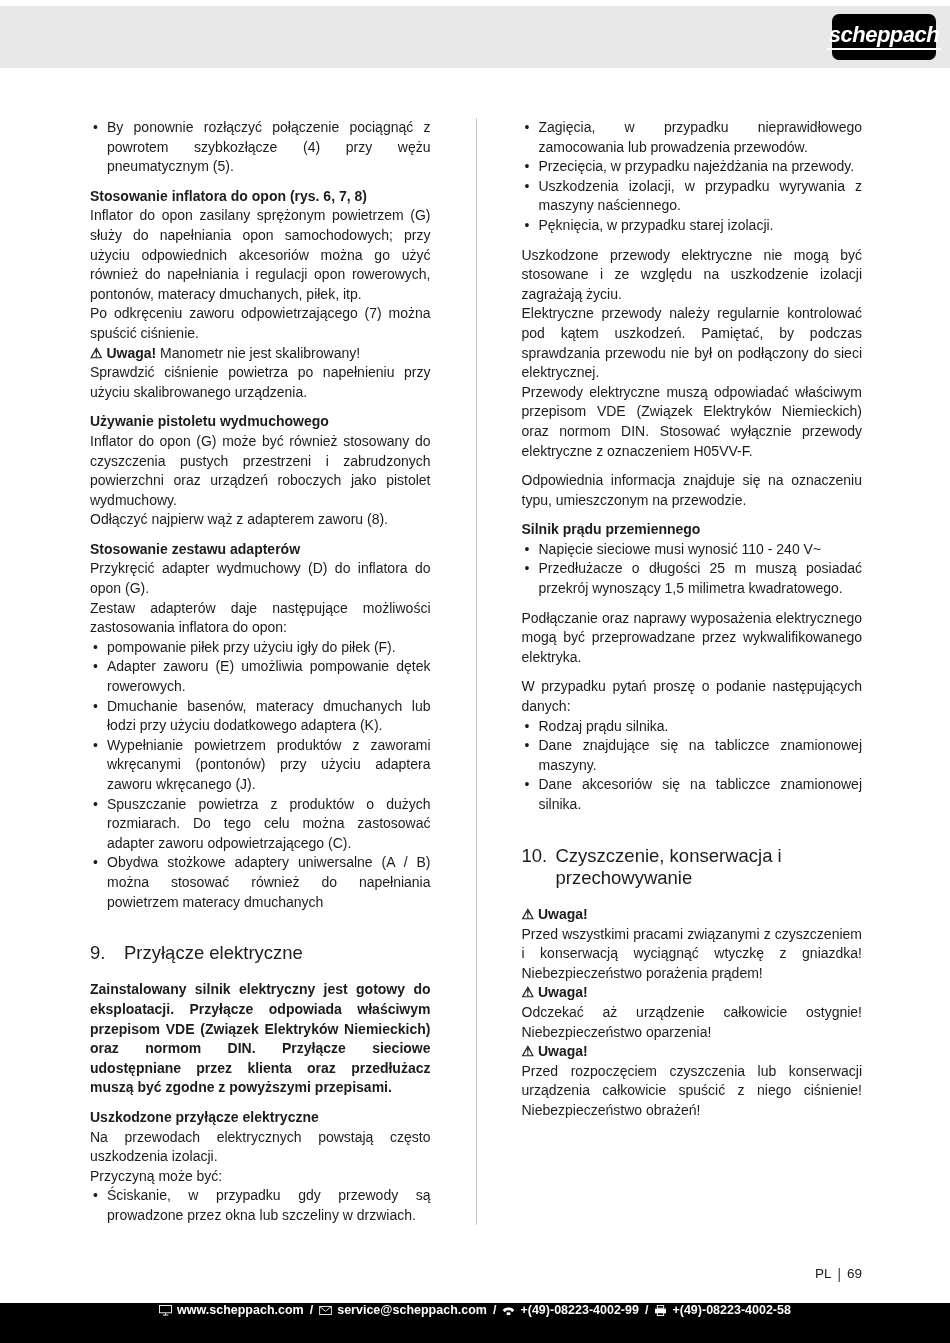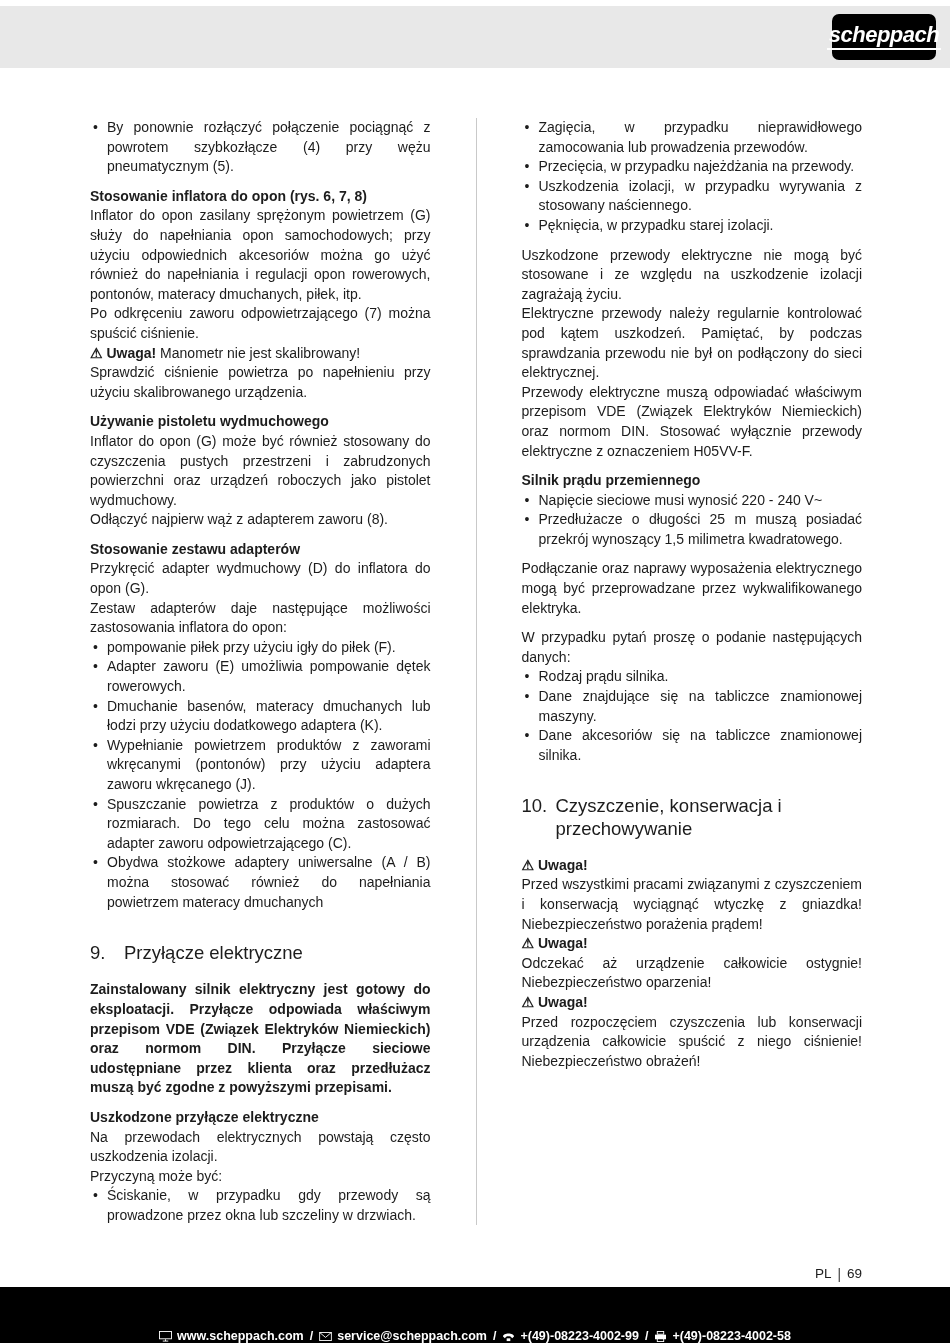--- a/index.html
+++ b/index.html
@@ -58,23 +58,23 @@
   
   .page-label {
     position: absolute; right: 88px; bottom: 62px;
     font-size: 13.5px; color: #1c1c1c;
     display: flex; align-items: center; gap: 6px; text-align: right;
   }
   .page-label .sep { color: #333; font-weight: normal; transform: scaleY(1.15); }
 
   
   .footer-bar {
-    position: absolute; left: 0; right: 0; bottom: 0; height: 56px;
+    position: absolute; left: 0; right: 0; bottom: 0; height: 40px;
     background: #000; color: #fff;
-    display: flex; align-items: flex-end; justify-content: center;
+    display: flex; align-items: flex-start; justify-content: center;
     font-size: 12.5px; font-weight: bold;
   }
   .f-item { display: inline-flex; align-items: center; gap: 5px; white-space: nowrap; }
   .f-icon { display: inline-flex; align-items: center; }
   .f-sep { margin: 0 6px; }
 </style>
 </head>
 <body>
 
 <div class="page">
@@ -119,29 +119,30 @@
         <p class="blk p">Przyczyną może być:</p>
         <ul class="blk ul">
           <li>Ściskanie, w przypadku gdy przewody są prowadzone przez okna lub szczeliny w drzwiach.</li>
         </ul>
       </div>
     <div class="col-divider"></div>
     <div class="col" id="col-right">
         <ul class="blk ul">
           <li>Zagięcia, w przypadku nieprawidłowego zamocowania lub prowadzenia przewodów.</li>
           <li>Przecięcia, w przypadku najeżdżania na przewody.</li>
-          <li>Uszkodzenia izolacji, w przypadku wyrywania z stosowany naściennego.</li>
+          <li>Uszkodzenia izolacji, w przypadku wyrywania z maszyny naściennego.</li>
           <li>Pęknięcia, w przypadku starej izolacji.</li>
         </ul>
         <p class="blk p gap">Uszkodzone przewody elektryczne nie mogą być stosowane i ze względu na uszkodzenie izolacji zagrażają życiu.</p>
         <p class="blk p">Elektryczne przewody należy regularnie kontrolować pod kątem uszkodzeń. Pamiętać, by podczas sprawdzania przewodu nie był on podłączony do sieci elektrycznej.</p>
         <p class="blk p">Przewody elektryczne muszą odpowiadać właściwym przepisom VDE (Związek Elektryków Niemieckich) oraz normom DIN. Stosować wyłącznie przewody elektryczne z oznaczeniem H05VV-F.</p>
+        <p class="blk p gap">Odpowiednia informacja znajduje się na oznaczeniu typu, umieszczonym na przewodzie.</p>
         <p class="blk h gap">Silnik prądu przemiennego</p>
         <ul class="blk ul">
-          <li>Napięcie sieciowe musi wynosić 220 - 240 V~</li>
+          <li>Napięcie sieciowe musi wynosić 110 - 240 V~</li>
           <li>Przedłużacze o długości 25 m muszą posiadać przekrój wynoszący 1,5 milimetra kwadratowego.</li>
         </ul>
         <p class="blk p gap">Podłączanie oraz naprawy wyposażenia elektrycznego mogą być przeprowadzane przez wykwalifikowanego elektryka.</p>
         <p class="blk p gap">W przypadku pytań proszę o podanie następujących danych:</p>
         <ul class="blk ul">
           <li>Rodzaj prądu silnika.</li>
           <li>Dane znajdujące się na tabliczce znamionowej maszyny.</li>
           <li>Dane akcesoriów się na tabliczce znamionowej silnika.</li>
         </ul>
         <h2 class="blk h1">

